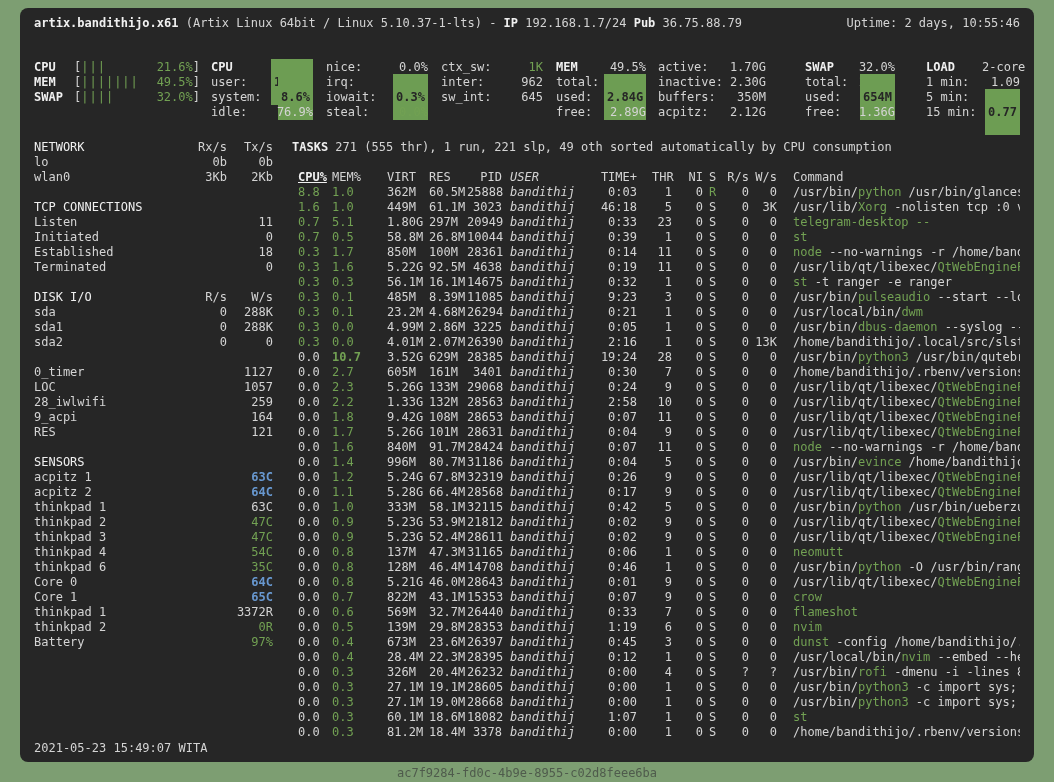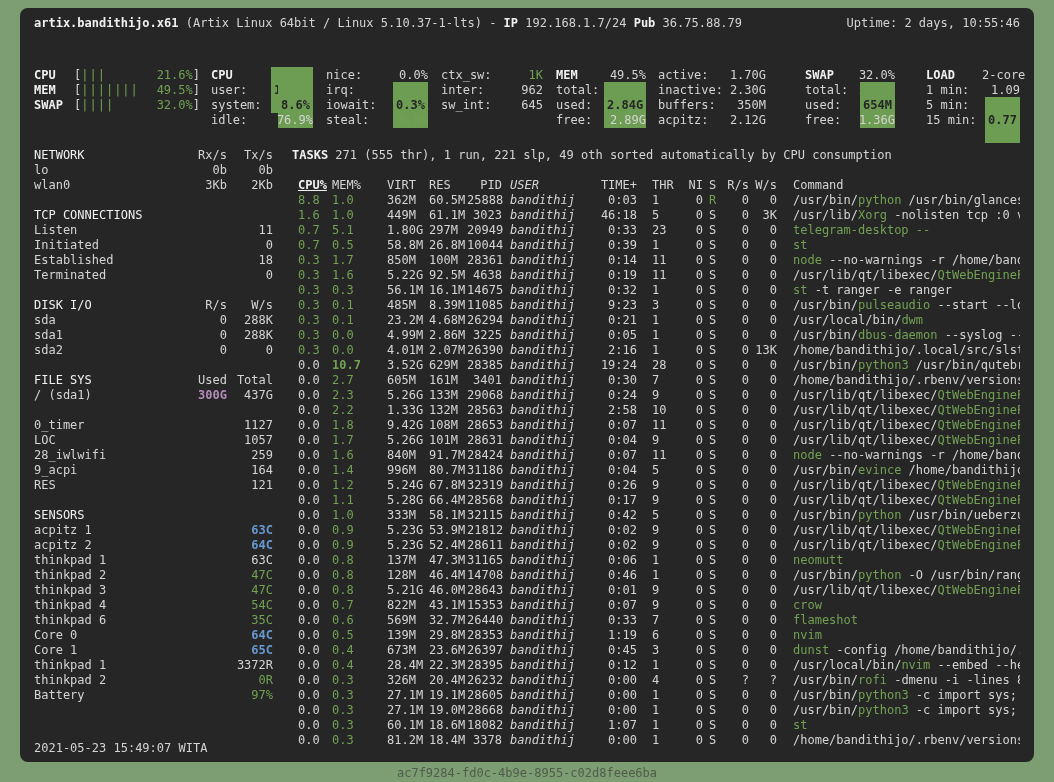--- a/index.html
+++ b/index.html
@@ -19,21 +19,21 @@
   .g { color:#72a153; }
   .hl { background:#6d9d53; color:#262626; font-weight:bold; padding:16px 3px; }
   .blue { color:#6898d0; font-weight:bold; }
   .mag { color:#b28ab8; font-weight:bold; }
   .w { color:#d4d4d4; }
 
   
   .hdr { display:flex; justify-content:space-between; height:15px; white-space:pre; }
 
   
-  .topgrid { display:flex; margin-top:37px; height:60px; }
+  .topgrid { display:flex; margin-top:29px; height:60px; }
   .quicklook { width:178px; margin-right:11px; }
   .ql-row { display:flex; height:15px; }
   .ql-label { width:40px; font-weight:bold; color:#f0f0f0; }
   .ql-bars { flex:1; overflow:hidden; letter-spacing:1px; }
   .ql-pct { margin-left:auto; }
   .blk { display:flex; }
   .pcol { display:flex; flex-direction:column; }
   .prow { display:flex; height:15px; white-space:pre; }
   .pk { }
   .pv { text-align:right; }
@@ -64,21 +64,21 @@
     grid-template-columns:40px 44px 53px 38px 35px 80px 55px 35px 31px 20px 26px 28px 1fr;
   }
   .thead { margin-top:15px; }
   .c-cpu { padding-left:6px; }
   .c-mem { text-align:left; }
   .c-virt { padding-left:11px; }
   .c-res { }
   .c-pid { text-align:right; }
   .c-user { padding-left:8px; overflow:hidden;font-style:italic; }
   .c-time { text-align:right; }
-  .c-thr { padding-left:15px; }
+  .c-thr { padding-left:15px;text-align:right; }
   .c-ni { text-align:right; }
   .c-s { padding-left:6px; }
   .c-rs { text-align:right; }
   .c-ws { text-align:right; }
   .c-cmd { padding-left:16px; overflow:hidden; white-space:pre; }
   .sort { font-weight:bold; color:#f0f0f0; text-decoration:underline; }
 
   .term-footer { position:absolute; left:14px; bottom:6px; height:15px; white-space:pre; }
   .uuid-footer {
     position:absolute; left:0; bottom:1px; width:100%; text-align:center;
@@ -184,24 +184,20 @@
           <div class="srow"><span class="slabel">Listen</span><span class="sv1 w"></span><span class="sv2 w">11</span></div>
           <div class="srow"><span class="slabel">Initiated</span><span class="sv1 w"></span><span class="sv2 w">0</span></div>
           <div class="srow"><span class="slabel">Established</span><span class="sv1 w"></span><span class="sv2 w">18</span></div>
           <div class="srow"><span class="slabel">Terminated</span><span class="sv1 w"></span><span class="sv2 w">0</span></div>
         </div>
         <div class="sect">
           <div class="srow"><span class="slabel stitle">DISK I/O</span><span class="sv1">R/s</span><span class="sv2">W/s</span></div>
           <div class="srow"><span class="slabel">sda</span><span class="sv1 w">0</span><span class="sv2 w">288K</span></div>
           <div class="srow"><span class="slabel">sda1</span><span class="sv1 w">0</span><span class="sv2 w">288K</span></div>
           <div class="srow"><span class="slabel">sda2</span><span class="sv1 w">0</span><span class="sv2 w">0</span></div>
-        </div>
-        <div class="sect">
-          <div class="srow"><span class="slabel stitle">FILE SYS</span><span class="sv1">Used</span><span class="sv2">Total</span></div>
-          <div class="srow"><span class="slabel">/ (sda1)</span><span class="sv1 mag">300G</span><span class="sv2 w">437G</span></div>
         </div>
         <div class="sect">
           <div class="srow"><span class="slabel">0_timer</span><span class="sv1 w"></span><span class="sv2 w">1127</span></div>
           <div class="srow"><span class="slabel">LOC</span><span class="sv1 w"></span><span class="sv2 w">1057</span></div>
           <div class="srow"><span class="slabel">28_iwlwifi</span><span class="sv1 w"></span><span class="sv2 w">259</span></div>
           <div class="srow"><span class="slabel">9_acpi</span><span class="sv1 w"></span><span class="sv2 w">164</span></div>
           <div class="srow"><span class="slabel">RES</span><span class="sv1 w"></span><span class="sv2 w">121</span></div>
         </div>
         <div class="sect">
           <div class="srow"><span class="slabel stitle">SENSORS</span><span class="sv1"></span><span class="sv2"></span></div>

